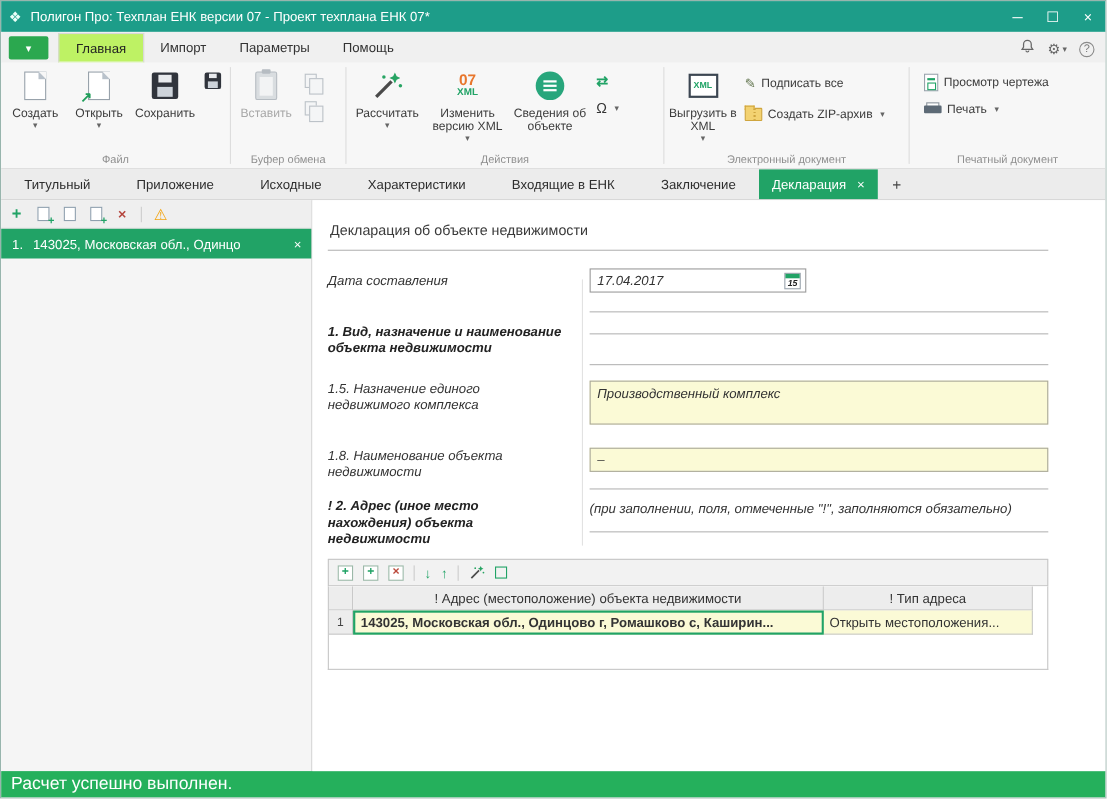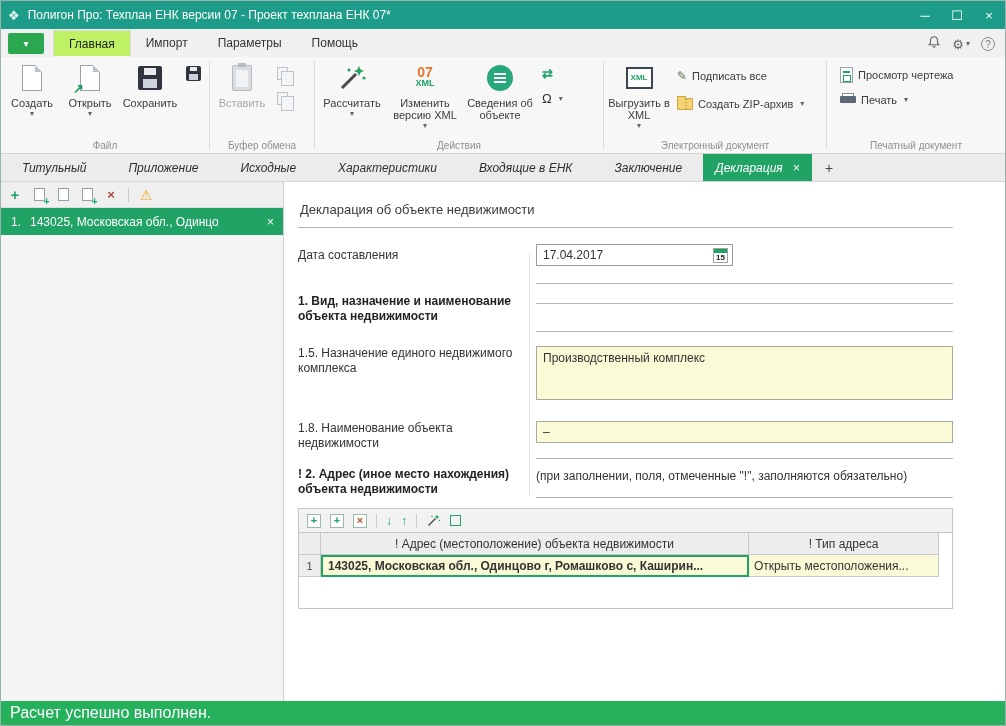--- a/index.html
+++ b/index.html
@@ -66,21 +66,21 @@
   .sheet { width:13px; height:16px; border:1px solid #9aa4ad; background:#fff; position:relative; flex-shrink:0; }
   .sheet::before { content:""; position:absolute; left:2px; top:3px; right:2px; height:2px; background:#21a366; }
   .sheet::after { content:""; position:absolute; left:2px; top:7px; width:6px; height:5px; border:1px solid #21a366; }
   .printer { width:16px; height:13px; position:relative; flex-shrink:0; }
   .printer::before { content:""; position:absolute; left:2px; top:0; right:2px; height:4px; background:#fff; border:1px solid #8a939b; }
   .printer::after { content:""; position:absolute; left:0; top:3px; right:0; height:7px; background:#5d6a76; border-radius:1px; }
   .exchange-glyph { color:#21a366; font-size:13px; font-weight:bold; }
   .omega-glyph { font-size:13px; color:#333; }
 
   
-  .doctabs { height:28px; background:#ececec; display:flex; align-items:stretch; flex-shrink:0; border-bottom:1px solid #d6d6d6;font-style:italic; }
+  .doctabs { height:28px; background:#ececec; display:flex; align-items:stretch; flex-shrink:0; border-bottom:1px solid #d6d6d6; }
   .dtab { display:flex; align-items:center; padding:0 21px; font-size:12px; color:#2e2e2e; }
   .dtab.active { background:#21a366; color:#fff; gap:10px; padding:0 12px; }
   .dtab .tclose { font-size:12px; }
   .dtab.addtab { padding:0 13px; font-size:14px; color:#444; }
 
   
   .main { flex:1; display:flex; min-height:0; }
   .sidebar { width:283px; background:#f5f5f5; border-right:1px solid #cfcfcf; display:flex; flex-direction:column; flex-shrink:0; }
   .side-toolbar { height:26px; background:#efefef; border-bottom:1px solid #ddd; display:flex; align-items:center; padding:0 7px; gap:10px; }
   .sbtn { display:flex; align-items:center; justify-content:center; min-width:14px; height:18px; }
@@ -93,29 +93,29 @@
   .mini-doc.stacked::before { content:""; position:absolute; left:2px; top:2px; width:100%; height:100%; border:1px solid #8fa0ae; background:#fff; z-index:-1; }
   .side-item { height:27px; background:#21a366; color:#fff; display:flex; align-items:center; padding:0 7px 0 10px; font-size:12px; gap:9px; }
   .side-item .lbl { flex:1; white-space:nowrap; overflow:hidden; }
   .side-item .iclose { font-size:12px; padding:0 2px; }
 
   
   .content { flex:1; background:#fff; padding:18px 52px 0 14px; overflow:hidden; position:relative; font-size:12px; color:#333; }
   .form-title { font-size:13px; color:#3a3a3a; padding:2px 0 10px 2px; border-bottom:1px solid #b5b5b5; }
   .frm { position:relative; }
   .vline { position:absolute; left:231px; top:10px; bottom:2px; width:1px; background:#e2e2e2; }
-  .frow { display:flex; }
+  .frow { display:flex;font-style:italic; }
   .flabel { width:224px; flex-shrink:0; padding-right:8px; line-height:15px; }
   .flabel.bold { font-weight:bold; color:#222; }
   .ffield { flex:1; padding-left:14px; min-width:0; }
   .uline { height:1px; background:#b5b5b5; }
   .date-input { width:197px; height:22px; border:1px solid #9b9b9b; background:#fff; display:flex; align-items:center; justify-content:space-between; padding:0 4px 0 6px; }
   .cal { width:15px; height:15px; border:1px solid #9aa4ad; background:#fff; position:relative; display:flex; align-items:flex-end; justify-content:center; font-size:8px; color:#222; font-weight:bold; line-height:9px; }
   .cal::before { content:""; position:absolute; top:0; left:0; right:0; height:4px; background:#21a366; }
-  .yarea { height:54px; border:1px solid #aaa999; background:#fbfad6; padding:4px 6px; }
+  .yarea { height:40px; border:1px solid #aaa999; background:#fbfad6; padding:4px 6px; }
   .yline { height:22px; border:1px solid #aaa999; background:#fbfad6; padding:3px 6px; }
 
   
   .tbl-toolbar { margin-top:10px; height:25px; border:1px solid #c6c6c6; background:#f2f2f2; display:flex; align-items:center; gap:9px; padding:0 8px; }
   .sqicon { width:14px; height:14px; border:1px solid #9bb8a8; background:#fff; display:flex; align-items:center; justify-content:center; font-size:11px; font-weight:bold; line-height:1; }
   .green { color:#21a366; } .red { color:#bb4a3c; }
   .arrow-glyph { font-size:12px; font-weight:bold; }
   .expand-sq { width:11px; height:11px; border:1px solid #21a366; }
   .grid { border:1px solid #c6c6c6; border-top:none; height:76px; background:#fff; overflow:hidden; }
   .thead, .trow { display:flex; height:22px; }

